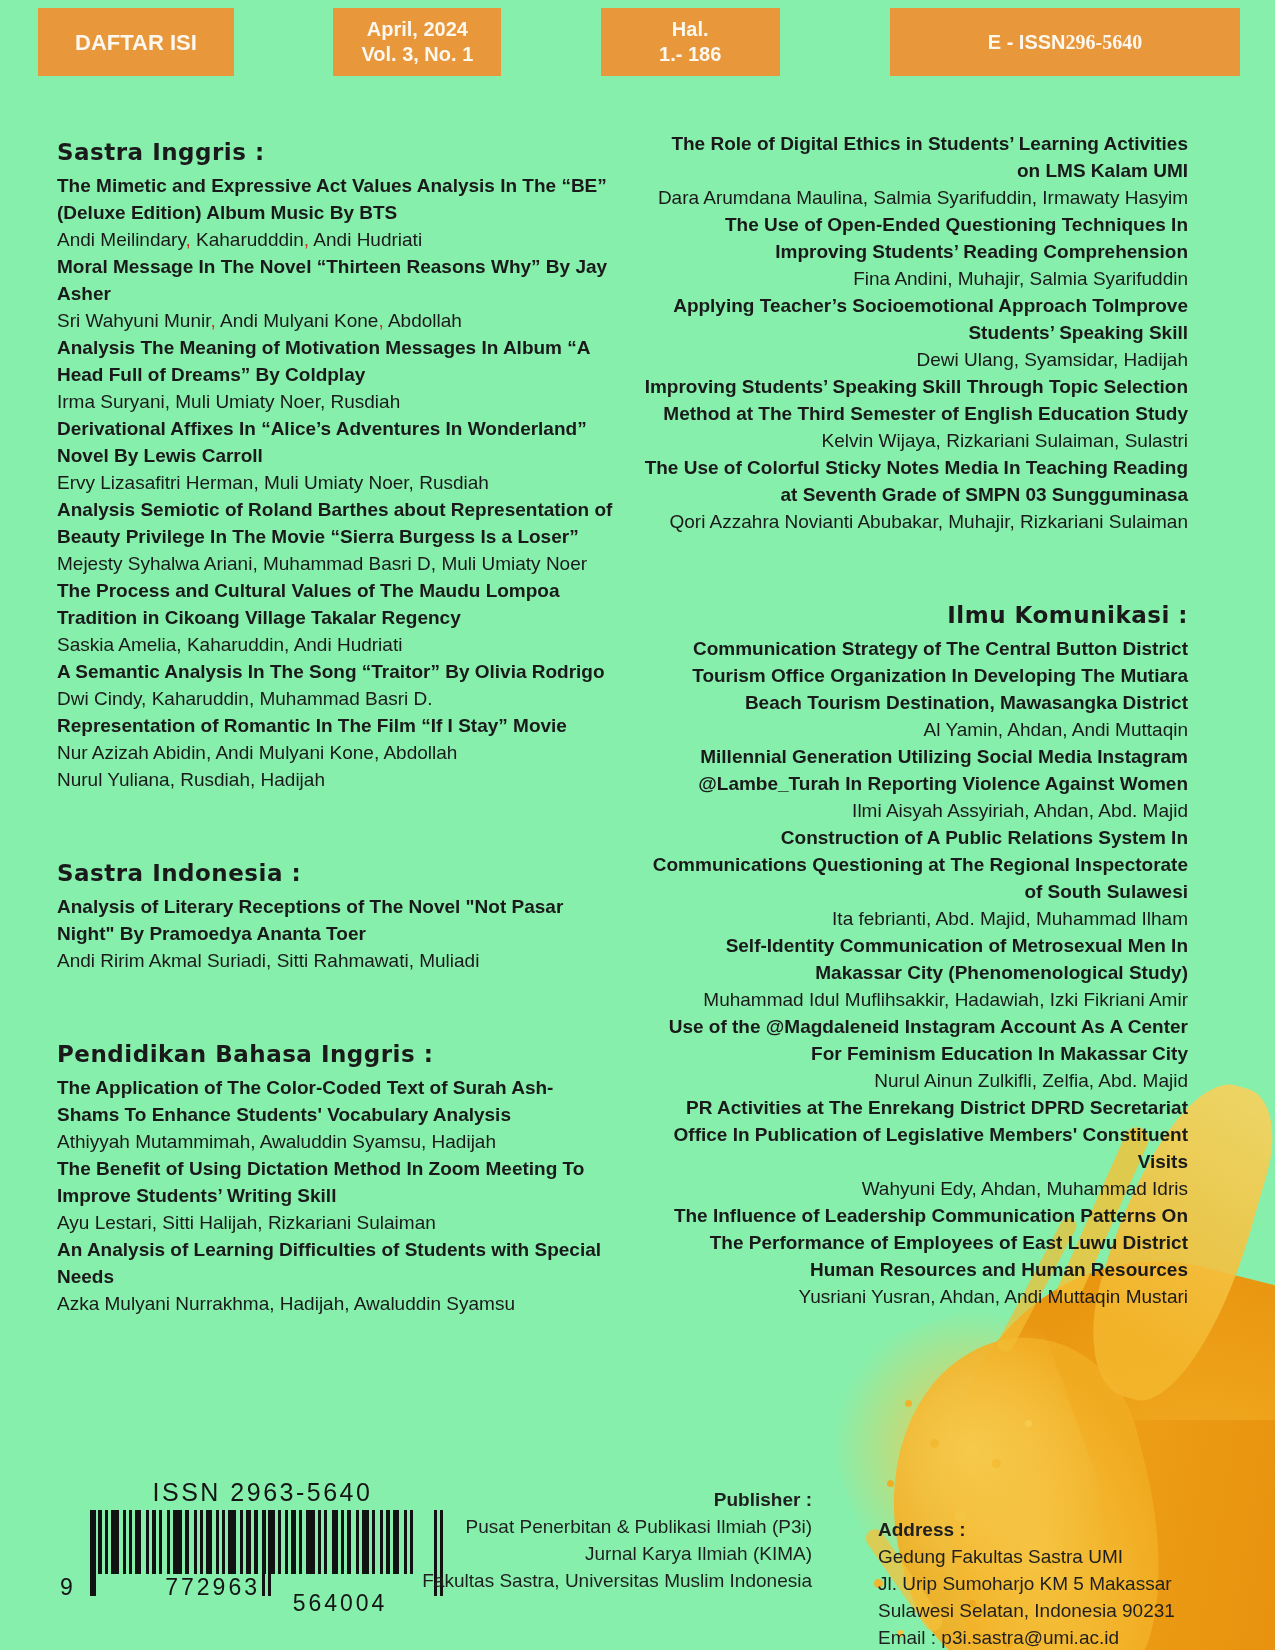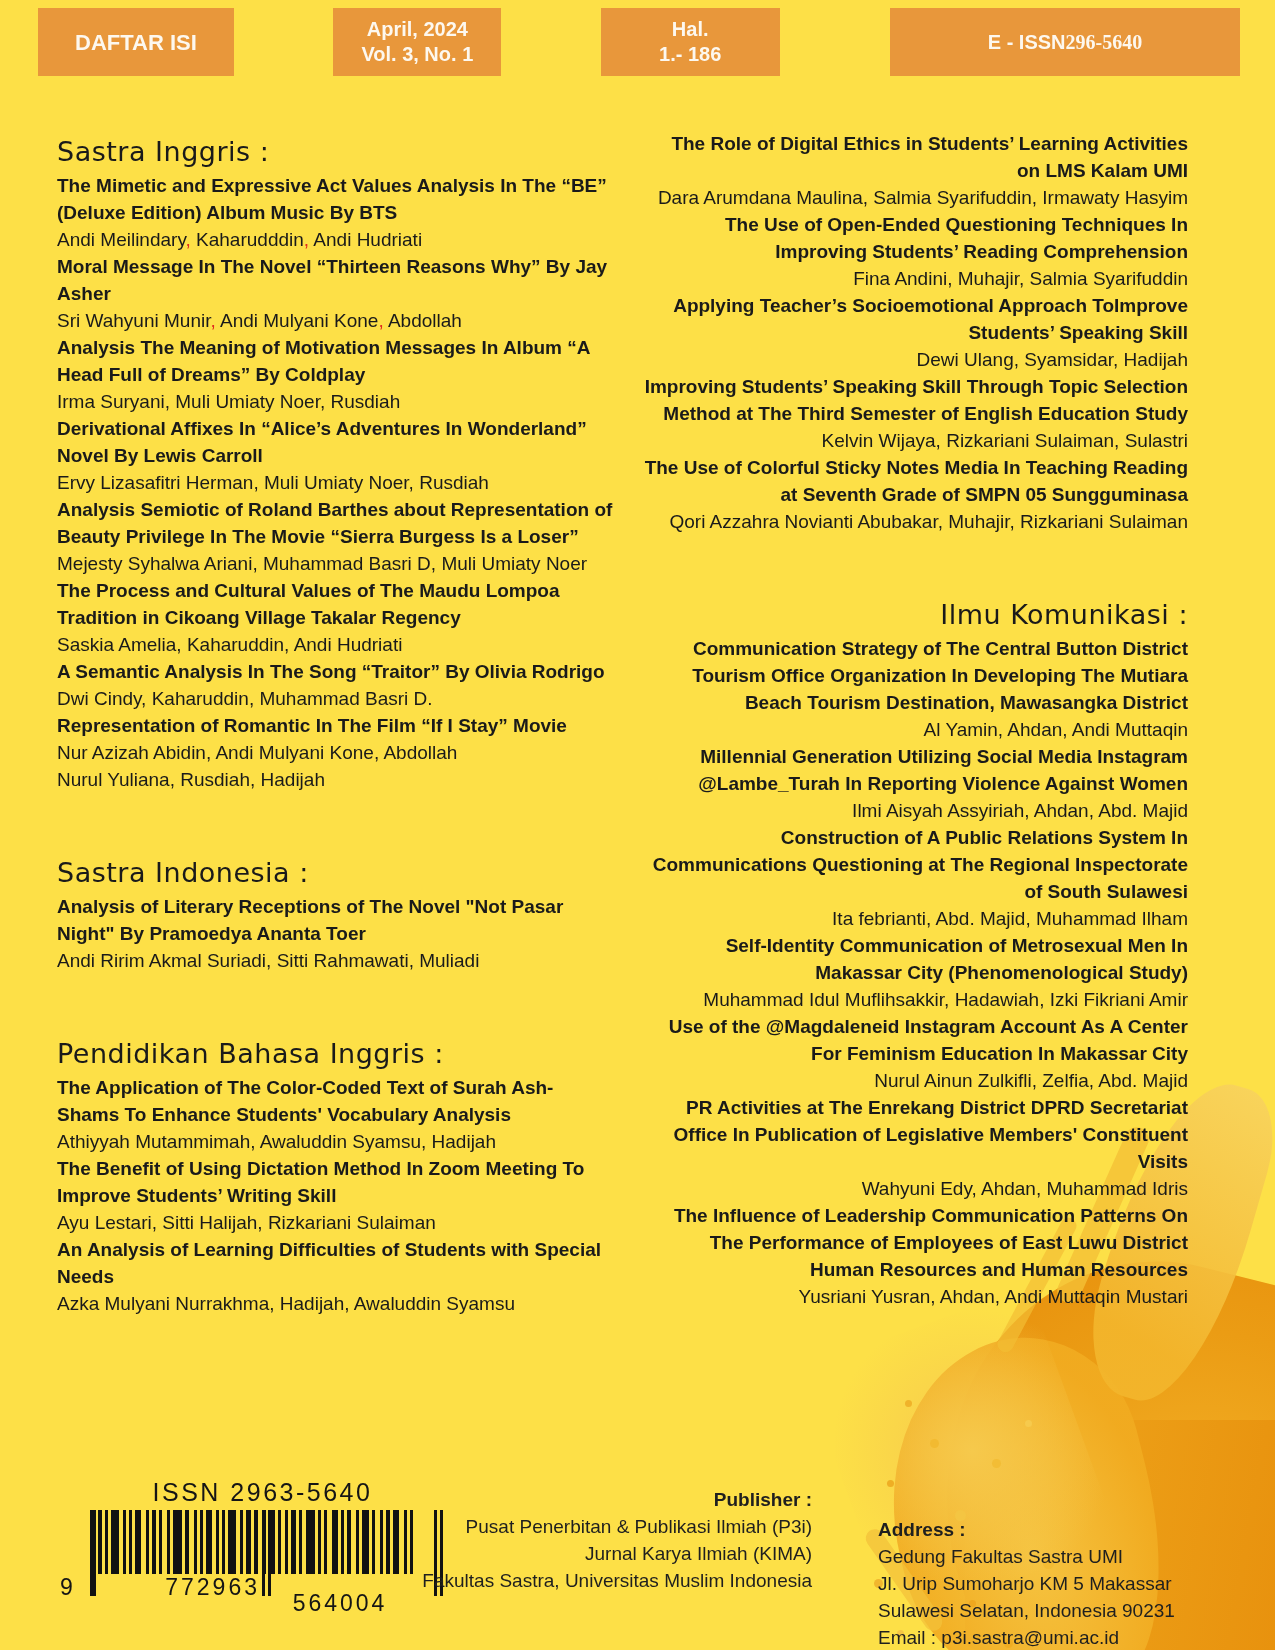--- a/index.html
+++ b/index.html
@@ -1,38 +1,38 @@
 <!DOCTYPE html>
 <html style="--accent: #e8973b; --header-text: #fdf8ef; --red-comma: #e02b20;"><head>
 <meta charset="utf-8">
 <style>
   html,body{margin:0;padding:0;background:#ffffff;}
-  .page{position:relative;width:1275px;height:1650px;background:#fde047;overflow:hidden;
+  .page{position:relative;width:1275px;height:1650px;background:#86efac;overflow:hidden;
         font-family:"Liberation Sans",sans-serif;color:#1a1a1a;}
 
   
   .header{position:absolute;left:38px;top:8px;width:1202px;height:68px;
           display:flex;justify-content:space-between;z-index:2;}
   .hcell{background:var(--accent,#e8973b);color:var(--header-text,#fdf8ef);
          display:flex;flex-direction:column;align-items:center;justify-content:center;
          font-weight:bold;font-size:20px;line-height:25px;text-align:center;}
   .hc0{width:196px;font-size:22px;}
   .hc1{width:182px;}
   .hc2{width:168px;}
   .hc3{width:179px;}
   .hc4{width:350px;flex-direction:row;gap:0;margin-left:11px;}
   .serif{font-family:"Liberation Serif",serif;}
 
   
   .col{position:absolute;z-index:1;}
   .col-left{left:57px;top:136px;width:557px;}
   .col-right{left:643px;top:130px;width:545px;text-align:right;}
   .section + .section{margin-top:64px;}
-  .section-heading{font-family:"DejaVu Sans",sans-serif;font-weight:normal;
-                   font-size:27px;line-height:32px;letter-spacing:.5px;margin-bottom:4px;}
+  .section-heading{font-family:"DejaVu Sans",sans-serif;font-weight:bold;
+                   font-size:23px;line-height:32px;letter-spacing:.5px;margin-bottom:4px;}
   .entry-title{font-weight:bold;font-size:19px;line-height:27px;}
   .entry-authors{font-weight:normal;font-size:19px;line-height:27px;}
   .red-comma{color:var(--red-comma,#e02b20);}
 
   
   .barcode{position:absolute;left:60px;top:1478px;width:400px;height:150px;z-index:1;}
   .issn-label{position:absolute;left:30px;top:0;width:345px;text-align:center;
               font-size:25px;letter-spacing:2.5px;color:#151515;}
   .bars{position:absolute;left:30px;top:32px;width:350px;height:64px;}
   .bars div{position:absolute;top:0;background:#121212;}
@@ -140,21 +140,21 @@
   <div class="col col-right">
       <div class="section">
         <div class="entry-title">The Role of Digital Ethics in Students’ Learning Activities on LMS Kalam UMI</div>
         <div class="entry-authors">Dara Arumdana Maulina<span>, </span>Salmia Syarifuddin<span>, </span>Irmawaty Hasyim</div>
         <div class="entry-title">The Use of Open-Ended Questioning Techniques In Improving Students’ Reading Comprehension</div>
         <div class="entry-authors">Fina Andini<span>, </span>Muhajir<span>, </span>Salmia Syarifuddin</div>
         <div class="entry-title">Applying Teacher’s Socioemotional Approach ToImprove Students’ Speaking Skill</div>
         <div class="entry-authors">Dewi Ulang<span>, </span>Syamsidar<span>, </span>Hadijah</div>
         <div class="entry-title">Improving Students’ Speaking Skill Through Topic Selection Method at The Third Semester of English Education Study</div>
         <div class="entry-authors">Kelvin Wijaya<span>, </span>Rizkariani Sulaiman<span>, </span>Sulastri</div>
-        <div class="entry-title">The Use of Colorful Sticky Notes Media In Teaching Reading at Seventh Grade of SMPN 05 Sungguminasa</div>
+        <div class="entry-title">The Use of Colorful Sticky Notes Media In Teaching Reading at Seventh Grade of SMPN 03 Sungguminasa</div>
         <div class="entry-authors">Qori Azzahra Novianti Abubakar<span>, </span>Muhajir<span>, </span>Rizkariani Sulaiman</div>
       </div>
       <div class="section">
         <div class="section-heading">Ilmu Komunikasi :</div>
         <div class="entry-title">Communication Strategy of The Central Button District Tourism Office Organization In Developing The Mutiara Beach Tourism Destination, Mawasangka District</div>
         <div class="entry-authors">Al Yamin<span>, </span>Ahdan<span>, </span>Andi Muttaqin</div>
         <div class="entry-title">Millennial Generation Utilizing Social Media Instagram @Lambe_Turah In Reporting Violence Against Women</div>
         <div class="entry-authors">Ilmi Aisyah Assyiriah<span>, </span>Ahdan<span>, </span>Abd. Majid</div>
         <div class="entry-title">Construction of A Public Relations System In Communications Questioning at The Regional Inspectorate of South Sulawesi</div>
         <div class="entry-authors">Ita febrianti<span>, </span>Abd. Majid<span>, </span>Muhammad Ilham</div>

